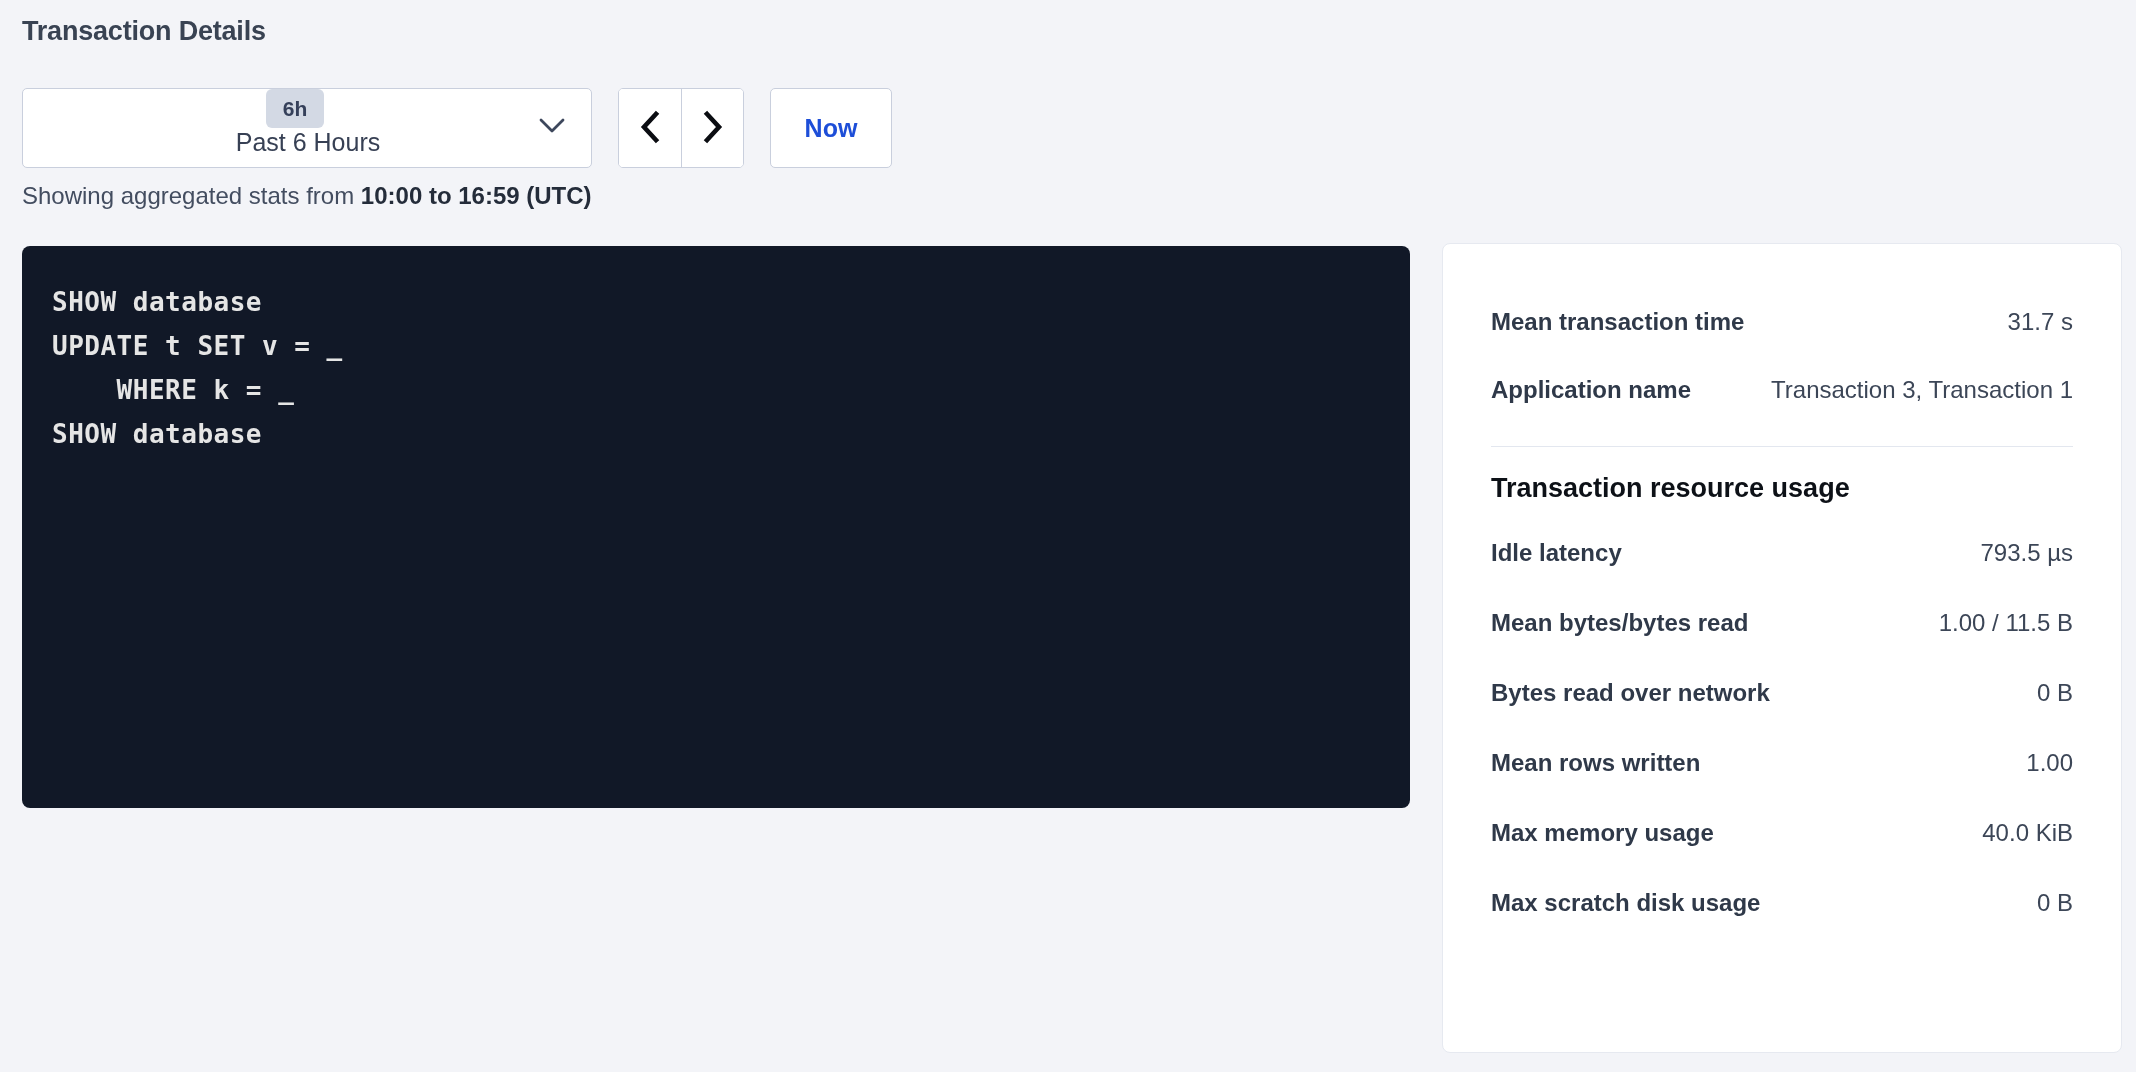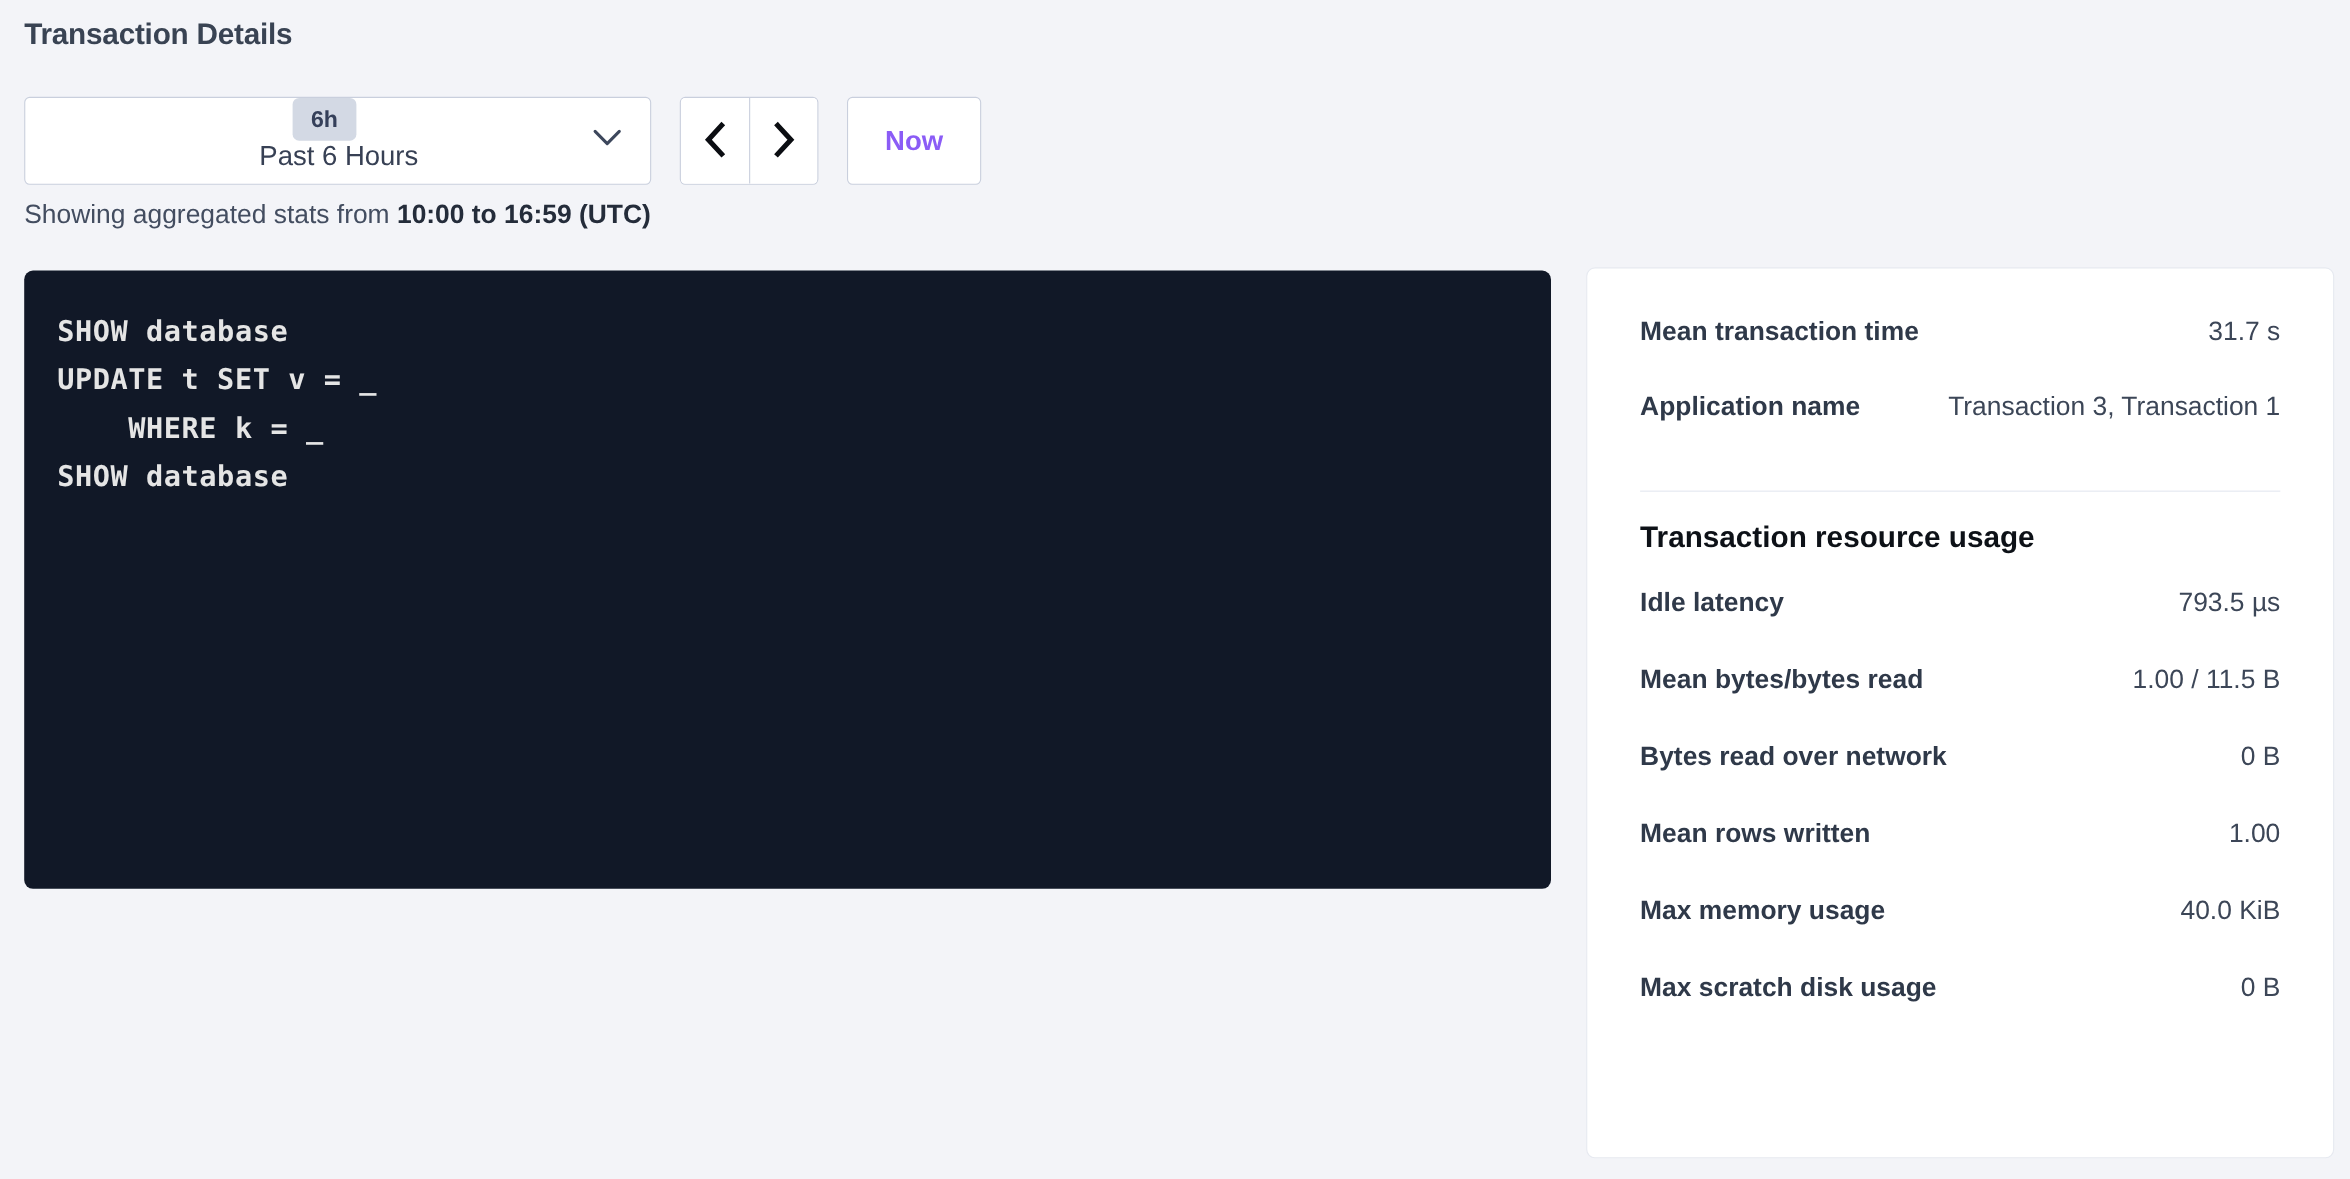--- a/index.html
+++ b/index.html
@@ -103,21 +103,21 @@
   .now-btn {
     margin-left: 26px;
     height: 80px;
     min-width: 122px;
     background: #ffffff;
     border: 1px solid #c9cfdd;
     border-radius: 5px;
     font-family: "Liberation Sans", sans-serif;
     font-size: 25px;
     font-weight: bold;
-    color: #8b5cf6;
+    color: #1d4ed8;
     cursor: pointer;
     padding: 0 6px;
   }
 
   .subtitle {
     position: absolute;
     left: 22px;
     top: 182px;
     font-size: 24px;
     color: #434d60;
@@ -155,21 +155,21 @@
     width: 680px;
     height: 810px;
     background: #ffffff;
     border: 1px solid #e6e9f0;
     border-radius: 8px;
     padding: 44px 48px 0 48px;
   }
 
   .stat-row {
     display: flex;
-    align-items: flex-start;
+    align-items: center;
     justify-content: space-between;
     height: 68px;
   }
 
   .stat-label {
     font-size: 24px;
     font-weight: bold;
     color: #2f3949;
     white-space: nowrap;
   }
@@ -184,21 +184,21 @@
   .divider {
     height: 1px;
     background: #e3e7ef;
     margin: 22px 0 26px 0;
   }
 
   .section-title {
     font-size: 27px;
     font-weight: bold;
     color: #0d1117;
-    margin-bottom: 30px;
+    margin-bottom: 14px;
   }
 
   .stat-row.usage { height: 70px; }
 </style>
 </head>
 <body>
 
 <div class="page">
 
   <h1 class="page-title">Transaction Details</h1>

